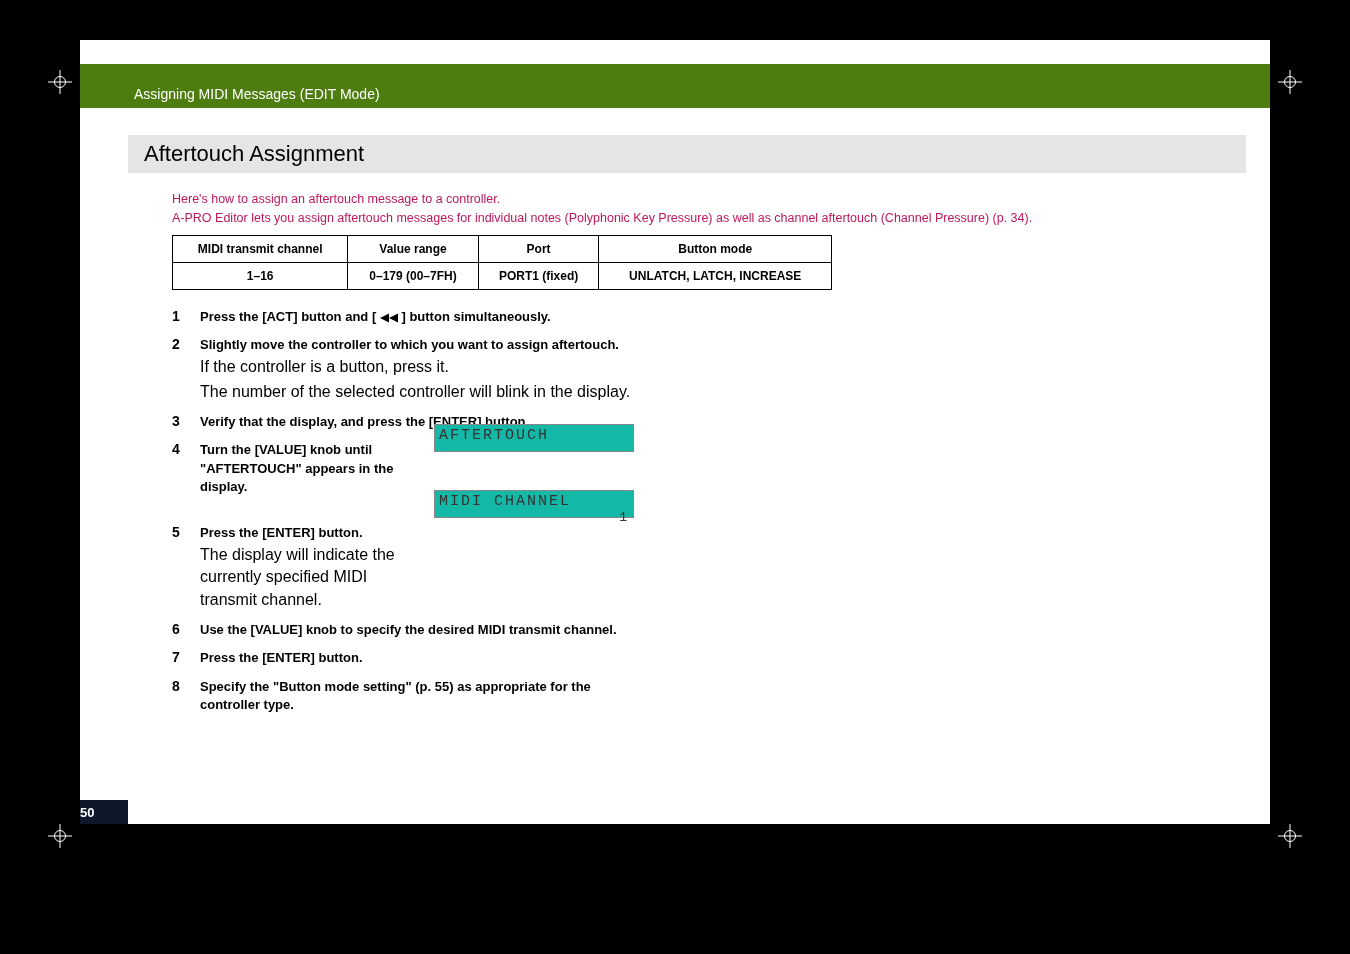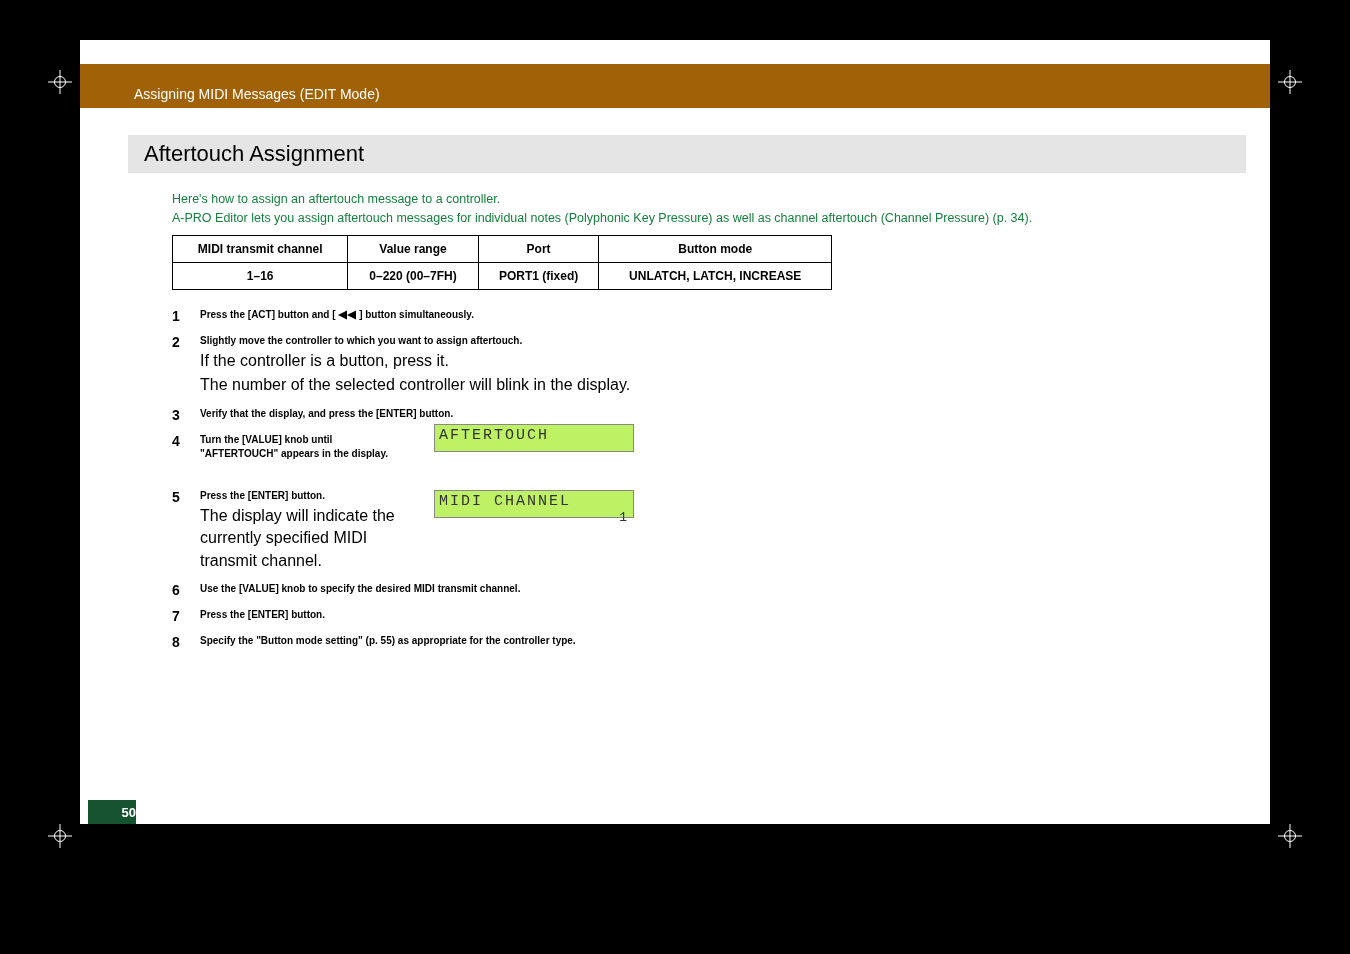--- a/index.html
+++ b/index.html
@@ -23,21 +23,21 @@
       bottom: 130px;
       background: #fff;
     }
 
     .header-bar {
       position: absolute;
       top: 24px;
       left: 0;
       right: 0;
       height: 44px;
-      background: #a16207;
+      background: #4d7c0f;
       color: #fff;
       display: flex;
       align-items: flex-end;
       padding: 0 0 6px 54px;
       font-size: 14px;
     }
 
     .section-bar {
       position: absolute;
       top: 95px;
@@ -49,21 +49,21 @@
       font-weight: 400;
       color: #000;
     }
 
     .intro-text {
       position: absolute;
       top: 150px;
       left: 92px;
       font-size: 12.5px;
       line-height: 1.5;
-      color: #15803d;
+      color: #be185d;
     }
 
     .param-table {
       position: absolute;
       top: 195px;
       left: 92px;
       border-collapse: collapse;
       width: 660px;
       border-radius: 25px;
     }
@@ -88,65 +88,65 @@
     }
     .step-num {
       font-weight: bold;
       font-size: 14px;
       width: 28px;
       flex-shrink: 0;
     }
     .step-body { flex: 1; }
     .step-title {
       font-weight: bold;
-      font-size: 10px;
+      font-size: 13px;
       line-height: 1.4;
     }
     .step-note {
       font-size: 16px;
       line-height: 1.4;
       margin-top: 2px;
     }
     .rewind-icon {
       display: inline-flex;
       vertical-align: middle;
       width: 18px;
       height: 10px;
     }
 
     .lcd-display {
       position: absolute;
       width: 200px;
       height: 28px;
       border: 1px solid #888;
-      background: #bef264;
+      background: #14b8a6;
       font-family: 'Courier New', monospace;
       font-size: 15px;
       letter-spacing: 2px;
       color: #333;
       padding: 2px 4px;
       display: flex;
       justify-content: space-between;
       align-items: flex-start;
     }
     .lcd-display .corner { align-self: flex-end; font-size: 13px; }
     .lcd1 { top: 384px; left: 354px; }
     .lcd2 { top: 450px; left: 354px; flex-direction: column; }
 
     .page-number-bar {
       position: absolute;
-      left: 8px;
+      left: 0;
       bottom: 0;
       height: 24px;
       width: 48px;
-      background: #14532d;
+      background: #0f172a;
       color: #fff;
       display: flex;
       align-items: center;
-      justify-content: flex-end;
+      justify-content: flex-start;
       font-weight: bold;
       font-size: 13px;
     }
 
     .reg-cross {
       position: absolute;
       width: 24px;
       height: 24px;
     }
     .reg-cross::before, .reg-cross::after {
@@ -208,21 +208,21 @@
       <tr>
         <th>MIDI transmit channel</th>
         <th>Value range</th>
         <th>Port</th>
         <th>Button mode</th>
       </tr>
     </thead>
     <tbody>
       <tr>
         <td>1–16</td>
-        <td>0–220 (00–7FH)</td>
+        <td>0–179 (00–7FH)</td>
         <td>PORT1 (fixed)</td>
         <td>UNLATCH, LATCH, INCREASE</td>
       </tr>
     </tbody>
   </table>
 
   <div class="steps">
 
     <div class="step">
       <div class="step-num">1</div>

